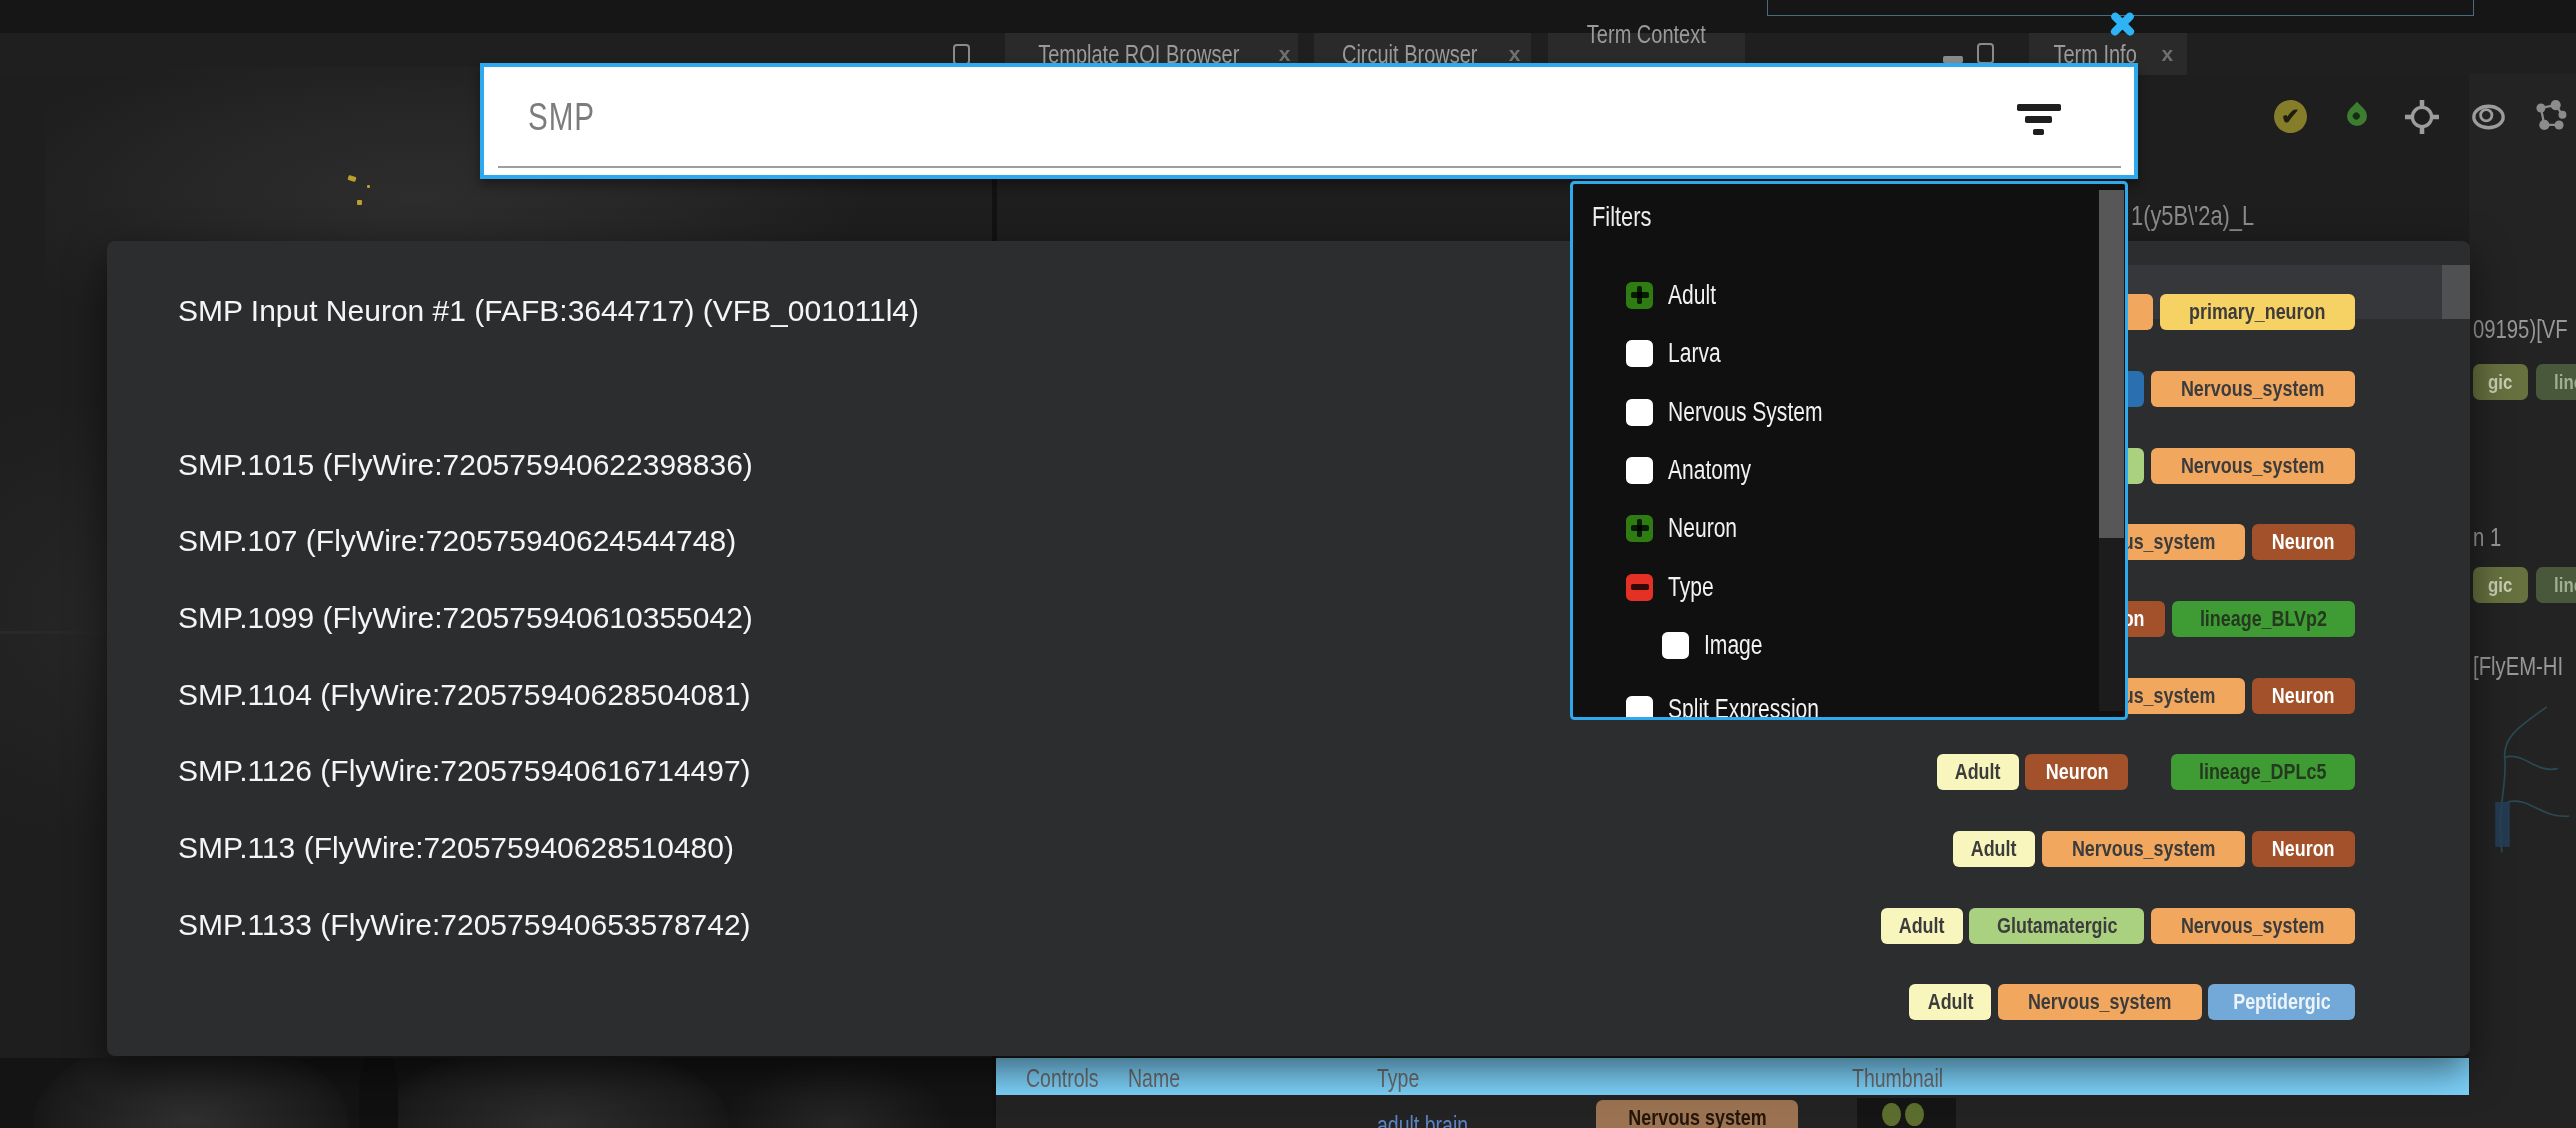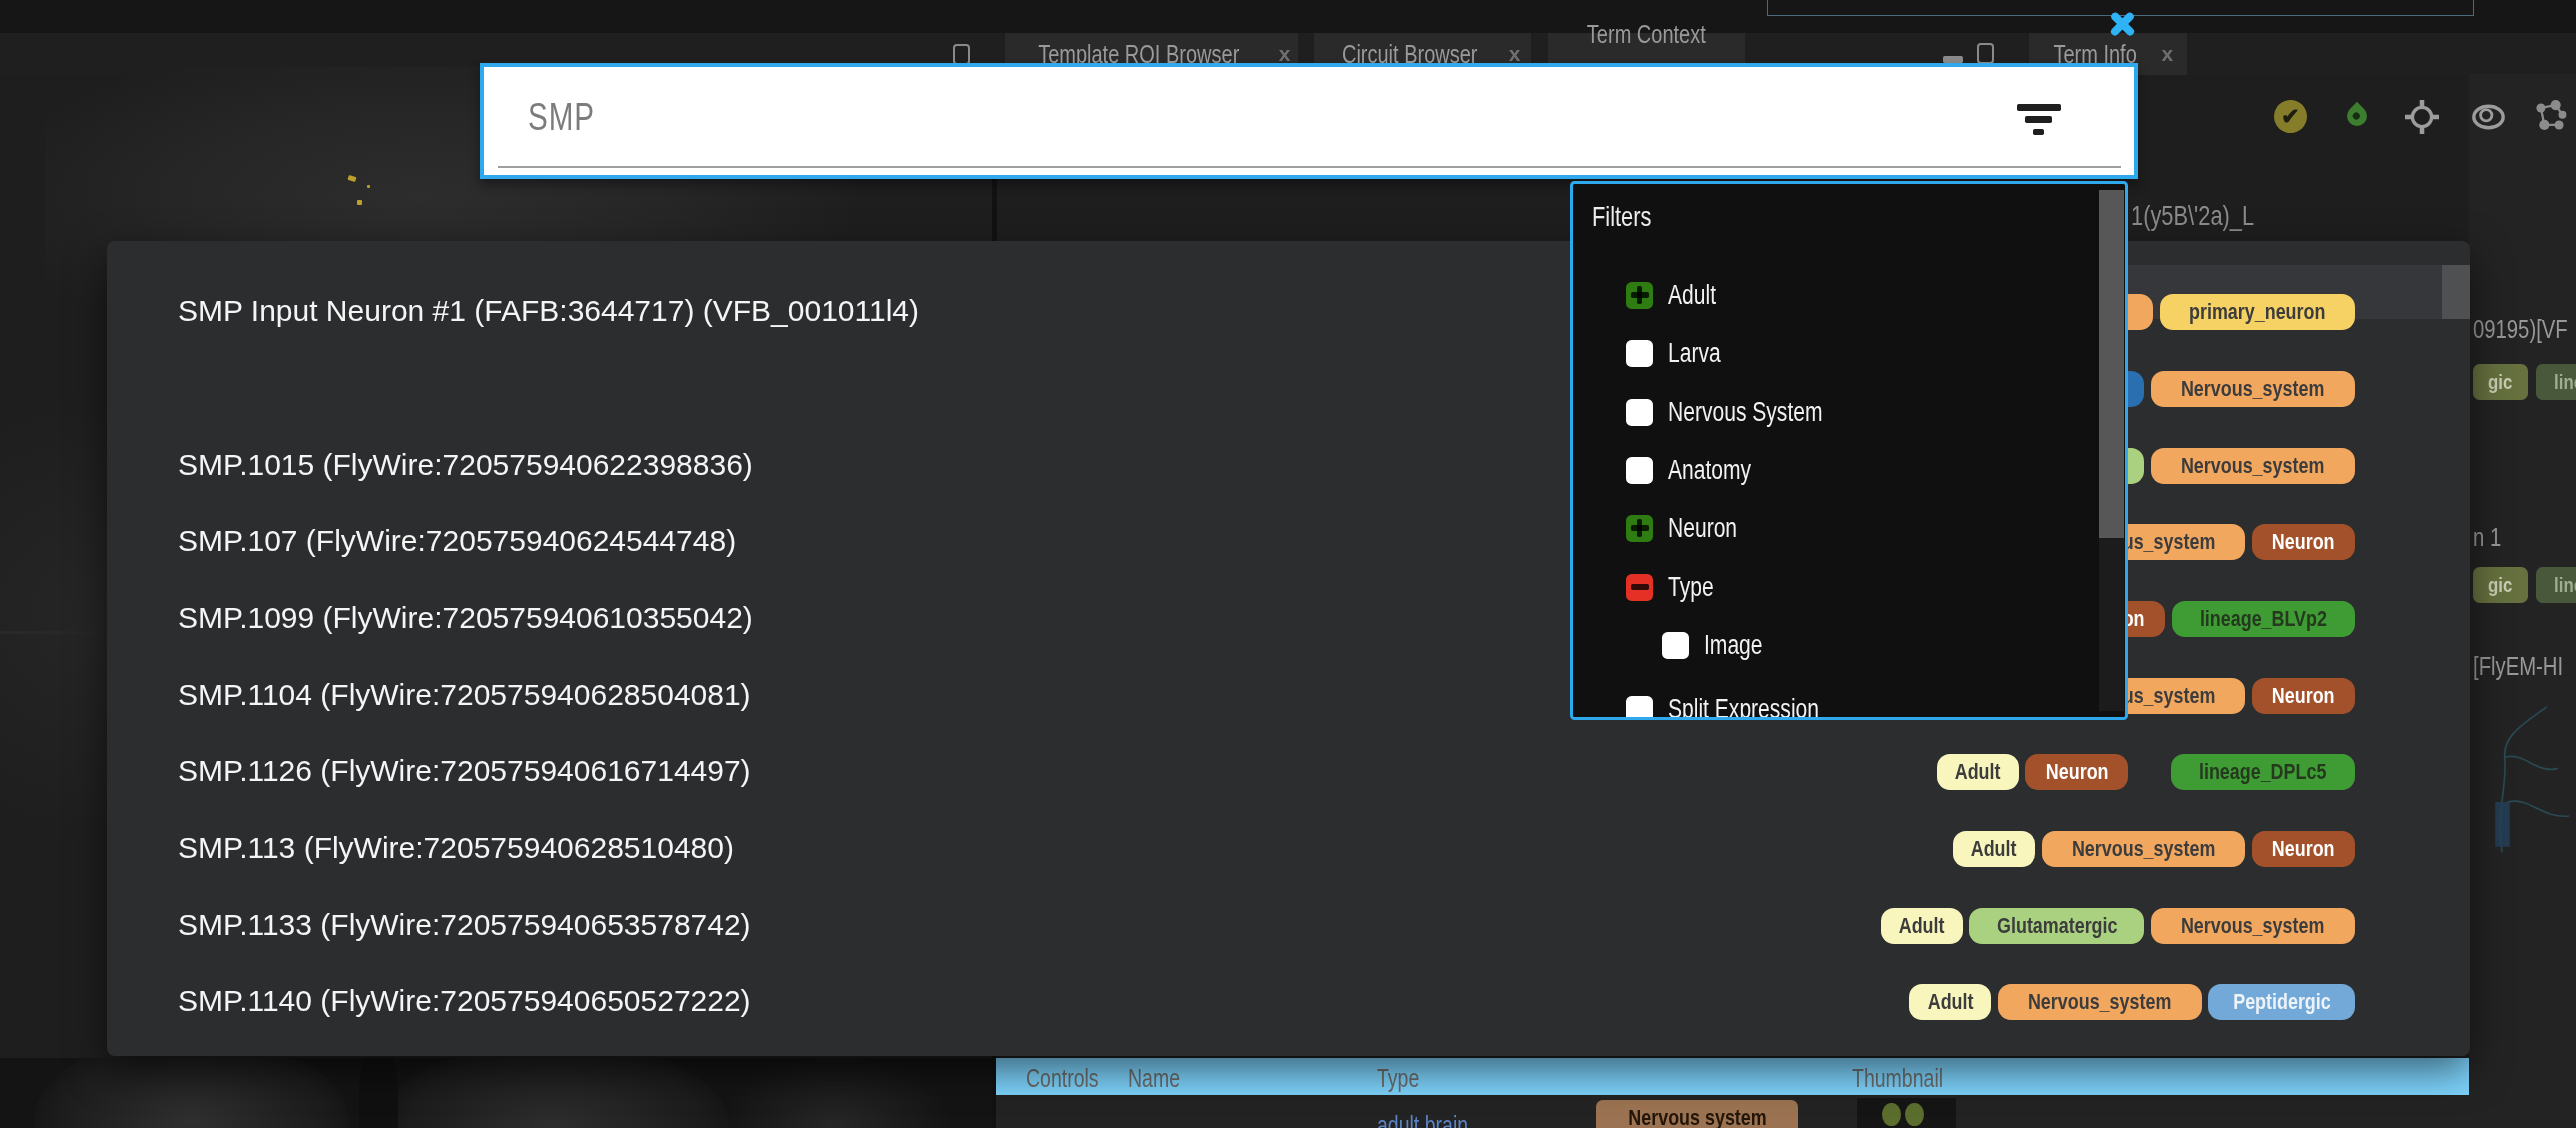--- a/index.html
+++ b/index.html
@@ -52,21 +52,21 @@
   .skel { opacity:.55; }
 
   
   .results { left:107px; top:241px; width:2363px; height:815px; background:#2b2d2e; border-radius:7.9px;
              box-shadow:0 13.5px 39px rgba(0,0,0,.55); overflow:hidden; }
   .row-hl { position:absolute; left:2021px; top:24px; width:342px; height:54px; background:#35373a; }
   .row-hl .thumb { position:absolute; right:0; top:0; width:28px; height:54px; background:#4e5052; }
   .rrow { position:absolute; left:0; width:2363px; height:54px; }
   .rrow .lbl { position:absolute; left:71px; top:7.9px; color:#f5f5f5; font-size:30px; white-space:nowrap; }
   .rrow .badges { position:absolute; right:115px; top:7.9px; display:flex; gap:6.7px; }
-  .pill { height:36px; border-radius:13px; display:flex; align-items:center; padding:0 12.3px;
+  .pill { height:36px; border-radius:6px; display:flex; align-items:center; padding:0 12.3px;
           font-weight:bold; font-size:22.4px; white-space:nowrap; }
 
   
   .searchbox { left:480px; top:63px; width:1658px; height:116px; background:#ffffff;
                border:4.5px solid #2fa9ee; box-shadow:0 5.6px 10px rgba(0,0,0,.35); }
   .searchbox .underline { position:absolute; left:13.5px; right:13.5px; bottom:6.7px; height:2.8px; background:#9e9e9e; }
   .searchbox .query { position:absolute; left:44px; top:29px; color:#7c7c7c; font-size:38px; letter-spacing:1.1px; }
   .funnel { position:absolute; right:73px; top:37px; width:45px; height:34px; }
   .funnel div { background:#1f1f1f; border-radius:1.7px; margin:0 auto 5.6px auto; }
   .closex { left:2107px; top:7.9px; width:31px; height:31px; }
@@ -297,21 +297,20 @@
             </span>
             <span class="pill" style="background: rgb(169, 209, 127); color: rgb(60, 60, 60);">
               <span class="cond-c">Glutamatergic</span>
             </span>
             <span class="pill" style="background: rgb(242, 167, 95); color: rgb(60, 60, 60);">
               <span class="cond-c">Nervous_system</span>
             </span>
           </div>
         </div>
         <div class="rrow" style="top: 735px;">
-          <span class="lbl">SMP.1140 (FlyWire:720575940650527222)</span>
           <div class="badges">
             <span class="pill" style="background: rgb(248, 246, 189); color: rgb(60, 60, 60);">
               <span class="cond-c">Adult</span>
             </span>
             <span class="pill" style="background: rgb(242, 167, 95); color: rgb(60, 60, 60);">
               <span class="cond-c">Nervous_system</span>
             </span>
             <span class="pill" style="background: rgb(114, 169, 216); color: rgb(238, 243, 248);">
               <span class="cond-c">Peptidergic</span>
             </span>

